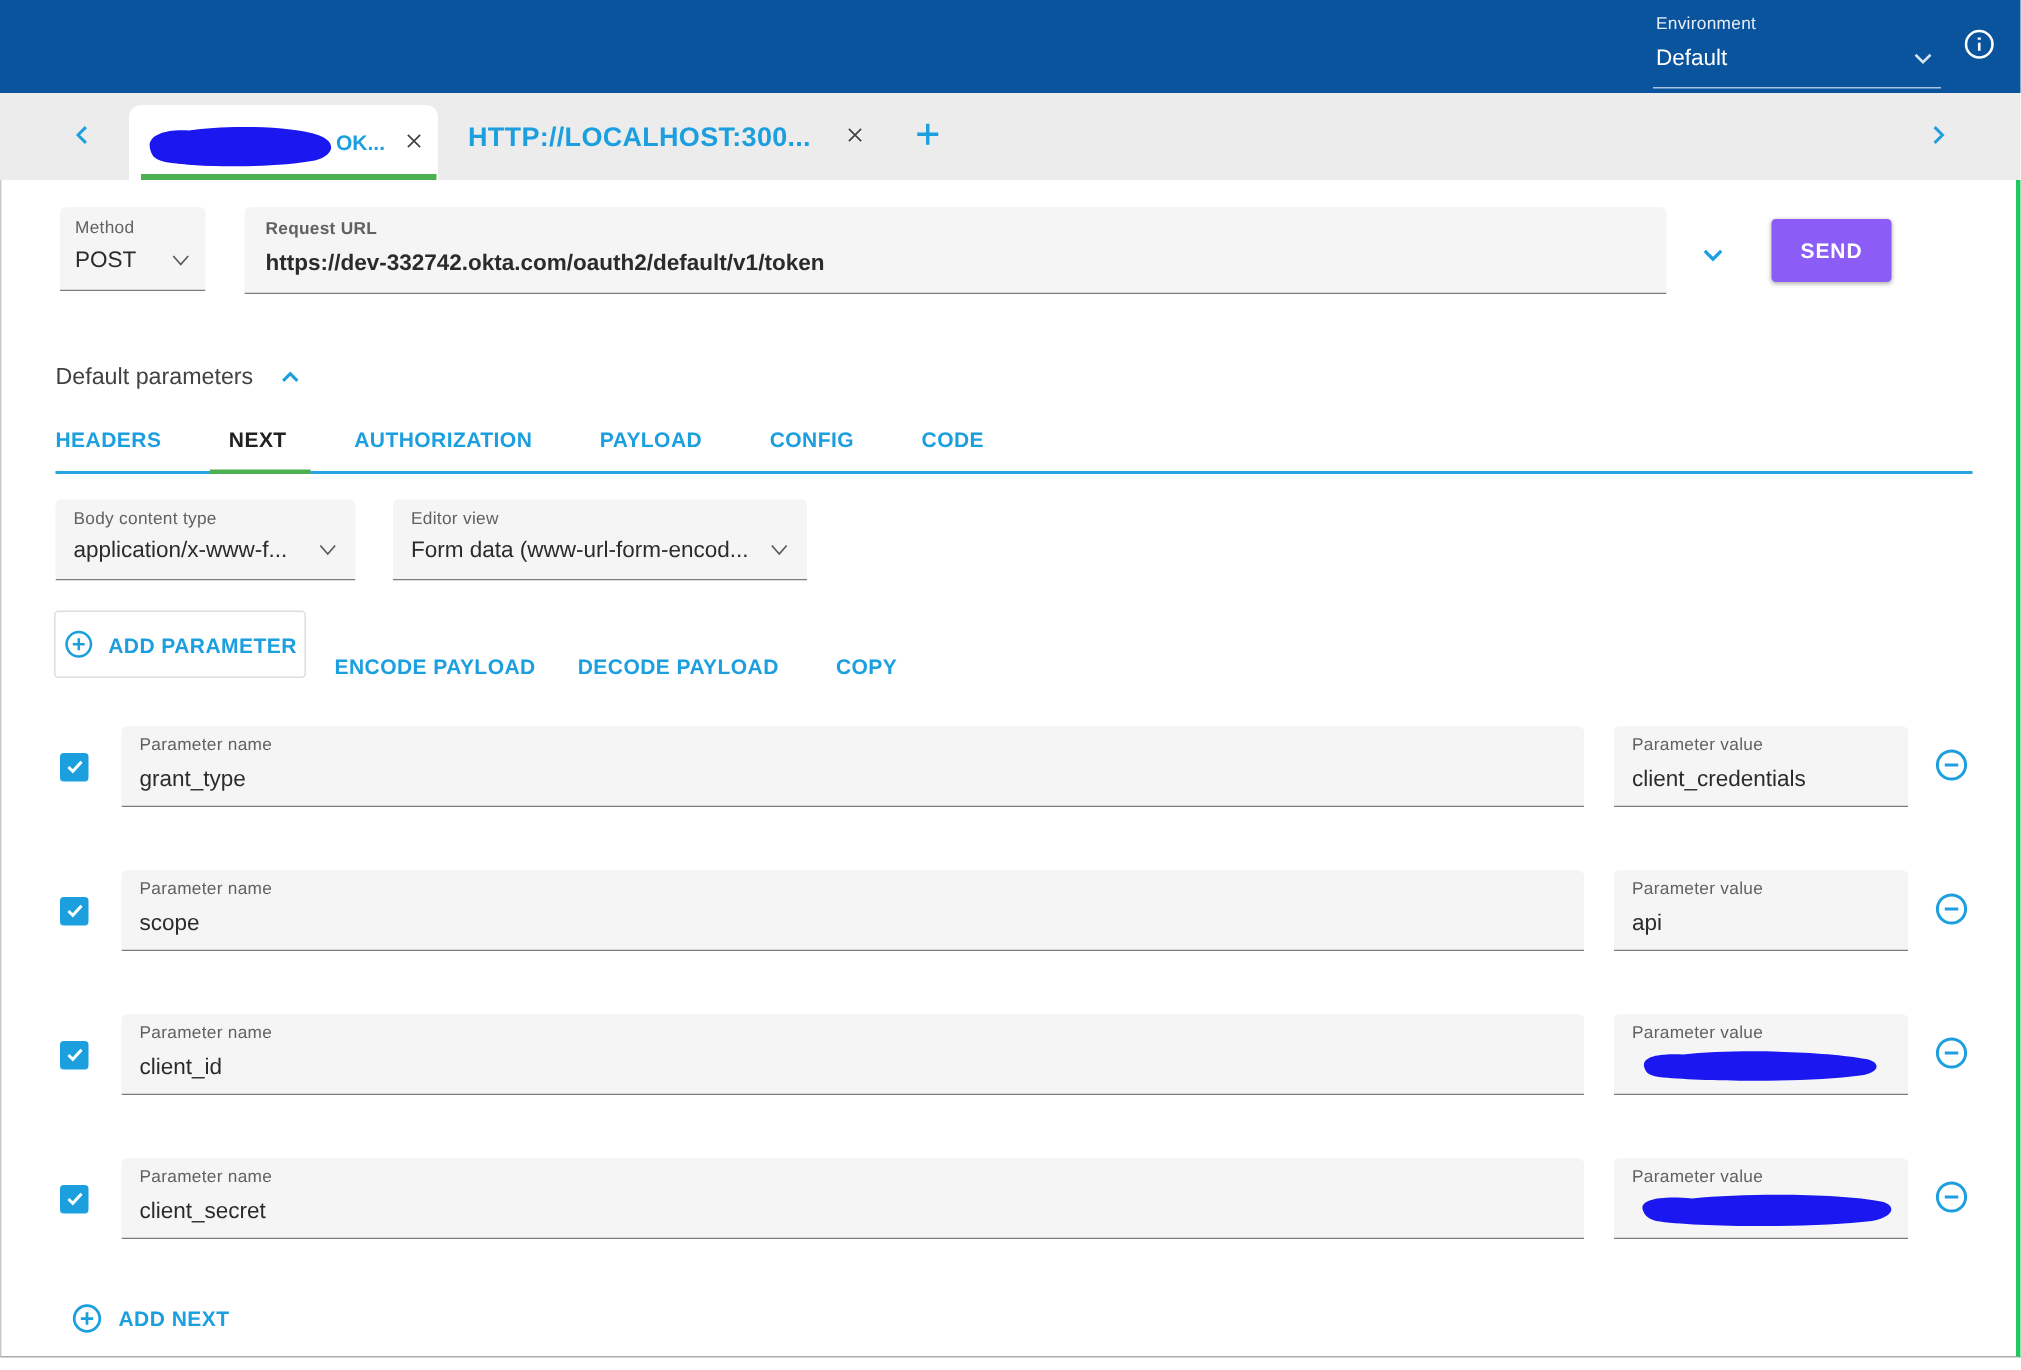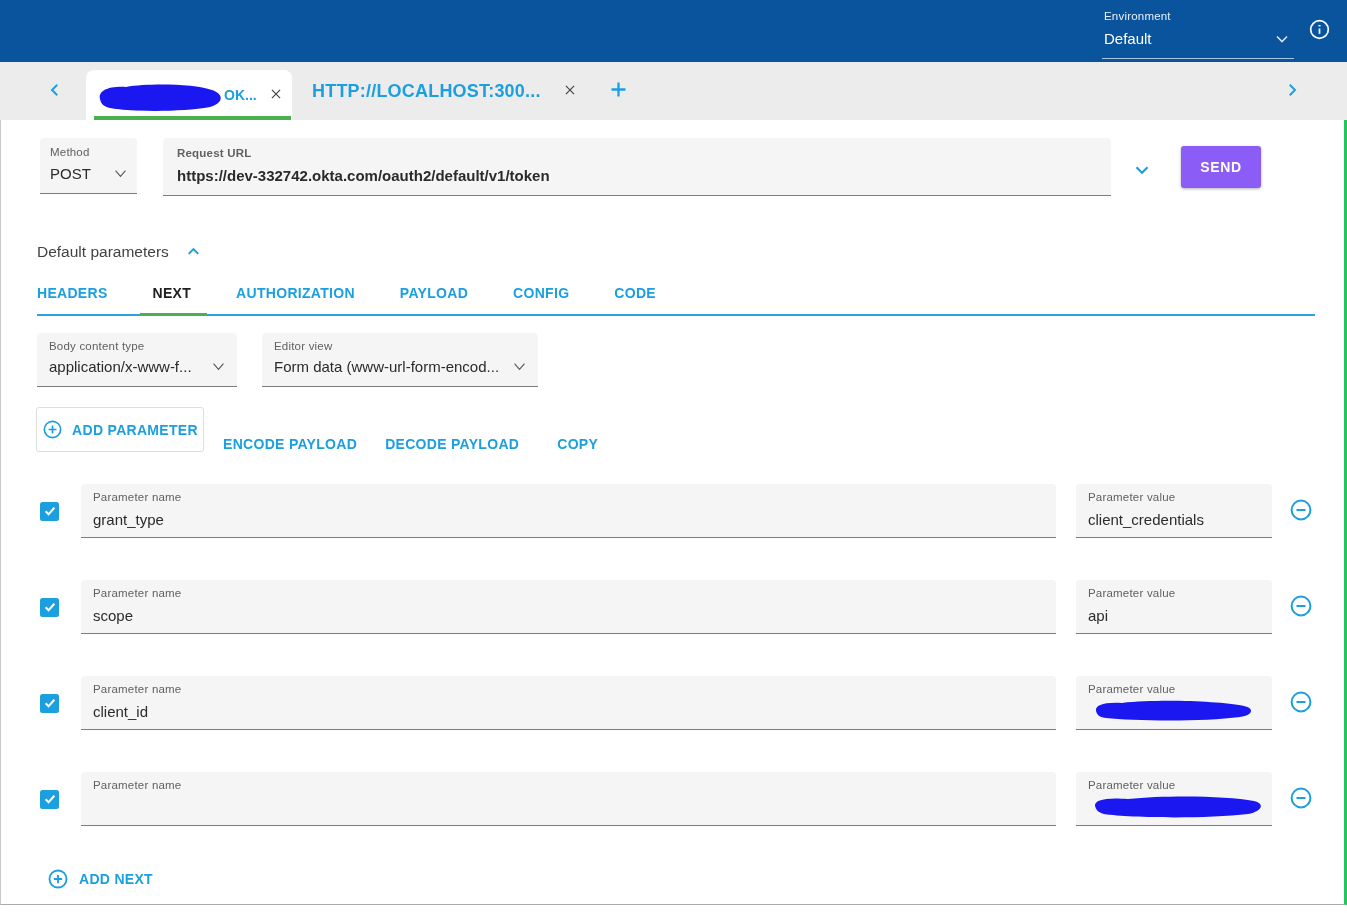--- a/index.html
+++ b/index.html
@@ -416,20 +416,21 @@
       <div class="param-row">
         <div class="checkbox">
           <span class="icon">
             <svg width="14" height="14" viewBox="0 0 24 24" fill="none" stroke="#ffffff" stroke-width="3.4">
                 <path d="M4.5 12.5l5 5 10-11"></path>
               </svg>
           </span>
         </div>
         <div class="filled-field pfield pfield-name">
           <div class="f-label">Parameter name</div>
+          <div class="f-value">client_secret</div>
         </div>
         <div class="filled-field pfield pfield-value">
           <div class="f-label">Parameter value</div>
           <span class="icon">
             <svg class="scribble" width="178" height="25" viewBox="0 0 178 25">
               <path fill="#1b17f0" d="M7 12 C6 6 18 3 40 5 C80 1 140 2 166 7 C176 9 176 17 160 20 C118 25 42 24 16 20 C9 18 8 15 7 12 Z"></path>
             </svg>
           </span>
         </div>
         <button class="remove-btn">

